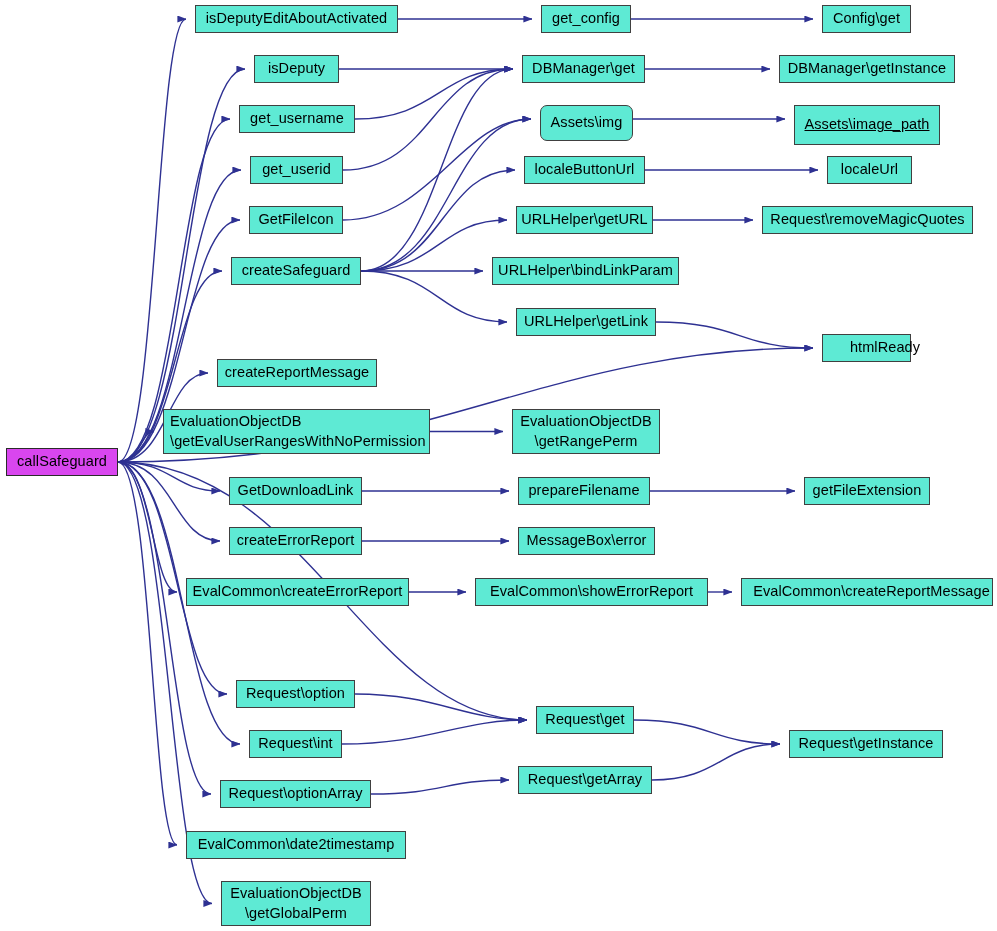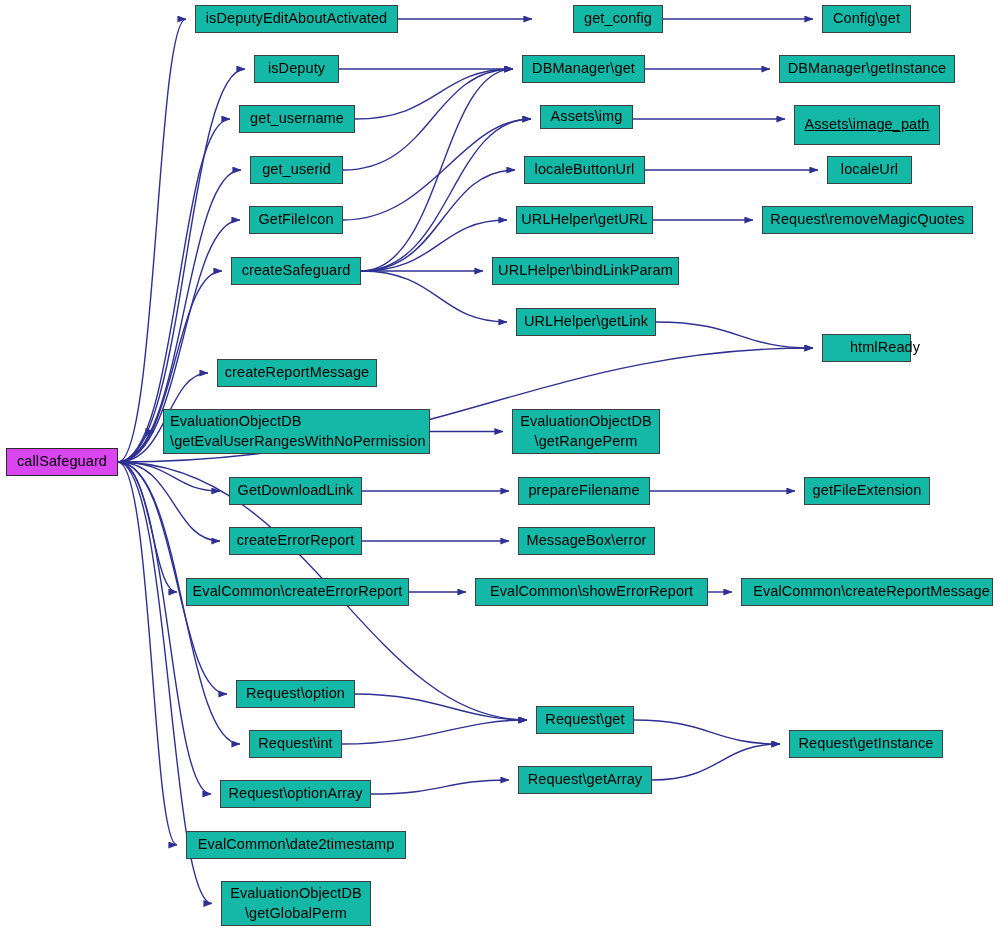--- a/index.html
+++ b/index.html
@@ -20,21 +20,21 @@
     left: 0;
     top: 0;
     width: 997px;
     height: 931px;
     pointer-events: none;
   }
   .node {
     position: absolute;
     box-sizing: border-box;
     border: 1px solid #404040;
-    background: #14b8a6;
+    background: #5eead4;
     color: #000000;
     font-size: 14.5px;
     line-height: 1.32;
     display: flex;
     align-items: center;
     justify-content: center;
     text-align: center;
     white-space: pre;
     letter-spacing: 0.1px;
   }
@@ -120,23 +120,23 @@
 \getEvalUserRangesWithNoPermission</div>
       <div class="node" style="left: 229px; top: 477px; width: 133px; height: 28px;">GetDownloadLink</div>
       <div class="node" style="left: 229px; top: 527px; width: 133px; height: 28px;">createErrorReport</div>
       <div class="node" style="left: 186px; top: 578px; width: 223px; height: 28px;">EvalCommon\createErrorReport</div>
       <div class="node" style="left: 236px; top: 680px; width: 119px; height: 28px;">Request\option</div>
       <div class="node" style="left: 249px; top: 730px; width: 93px; height: 28px;">Request\int</div>
       <div class="node" style="left: 220px; top: 780px; width: 151px; height: 28px;">Request\optionArray</div>
       <div class="node" style="left: 186px; top: 831px; width: 220px; height: 28px;">EvalCommon\date2timestamp</div>
       <div class="node" style="left: 221px; top: 881px; width: 150px; height: 45px;">EvaluationObjectDB
 \getGlobalPerm</div>
-      <div class="node" style="left: 573px; top: 5px; width: 90px; height: 28px;">get_config</div>
+      <div class="node" style="left: 541px; top: 5px; width: 90px; height: 28px;">get_config</div>
       <div class="node" style="left: 522px; top: 55px; width: 123px; height: 28px;">DBManager\get</div>
-      <div class="node" style="left: 540px; top: 105px; width: 93px; height: 24px;">Assets\img</div>
+      <div class="node" style="left: 540px; top: 105px; width: 93px; height: 36px; border-radius: 7px;">Assets\img</div>
       <div class="node" style="left: 524px; top: 156px; width: 121px; height: 28px;">localeButtonUrl</div>
       <div class="node" style="left: 516px; top: 206px; width: 137px; height: 28px;">URLHelper\getURL</div>
       <div class="node" style="left: 492px; top: 257px; width: 187px; height: 28px;">URLHelper\bindLinkParam</div>
       <div class="node" style="left: 516px; top: 308px; width: 140px; height: 28px;">URLHelper\getLink</div>
       <div class="node" style="left: 512px; top: 409px; width: 148px; height: 45px;">EvaluationObjectDB
 \getRangePerm</div>
       <div class="node" style="left: 518px; top: 477px; width: 132px; height: 28px;">prepareFilename</div>
       <div class="node" style="left: 518px; top: 527px; width: 137px; height: 28px;">MessageBox\error</div>
       <div class="node" style="left: 475px; top: 578px; width: 233px; height: 28px;">EvalCommon\showErrorReport</div>
       <div class="node" style="left: 536px; top: 706px; width: 98px; height: 28px;">Request\get</div>

